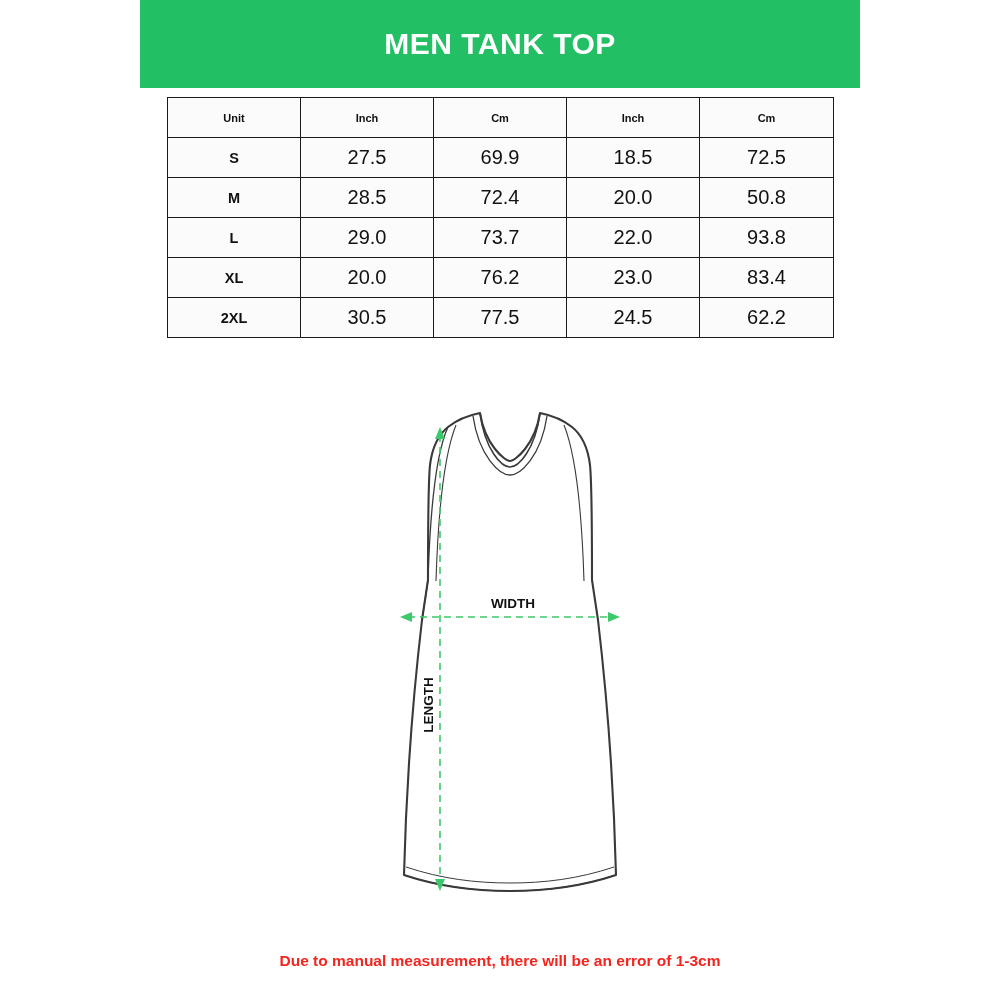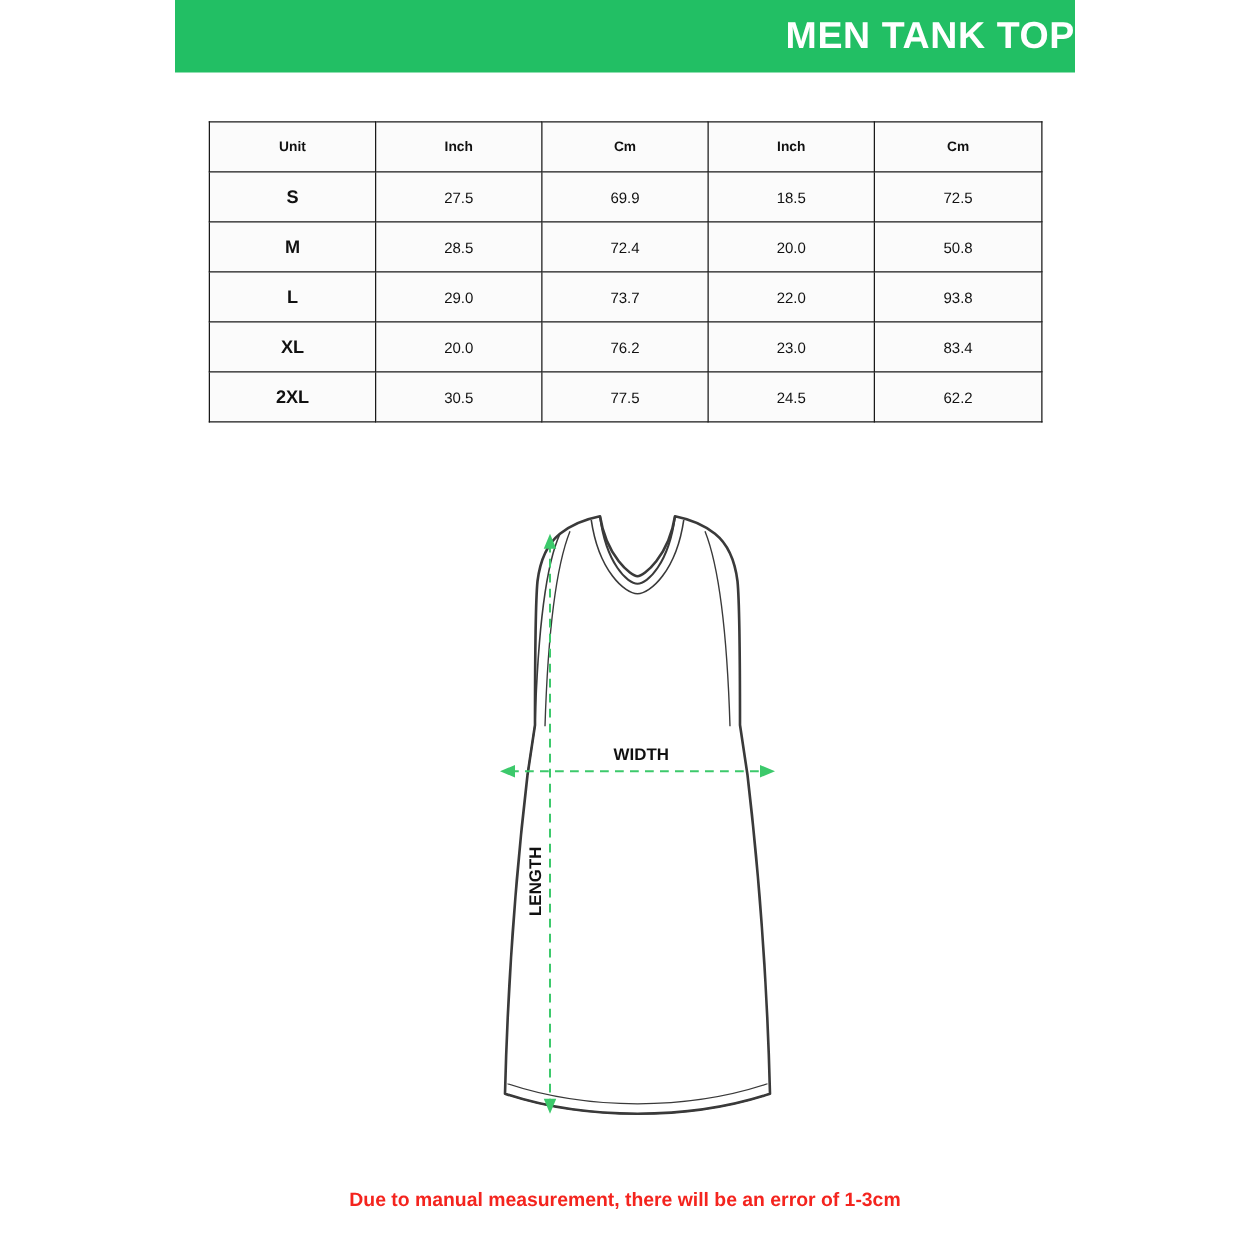--- a/index.html
+++ b/index.html
@@ -13,25 +13,25 @@
     position: relative;
     width: 1000px; height: 1000px;
     overflow: hidden;
     background: #ffffff;
   }
 
   
   .header-banner {
     position: absolute;
     left: 140px; top: 0;
-    width: 720px; height: 58px;
+    width: 720px; height: 88px;
     background: #22bf64;
     display: flex;
     align-items: center;
-    justify-content: flex-end;
+    justify-content: center;
   }
   .header-title {
     color: #ffffff;
     font-size: 30px;
     font-weight: bold;
     letter-spacing: 0.5px;
     text-align: center;
     line-height: 1;
   }
 
@@ -44,21 +44,21 @@
   table.size-table {
     border-collapse: collapse;
     width: 666px;
     table-layout: fixed;
   }
   table.size-table td {
     border: 1px solid #1a1a1a;
     height: 40px;
     text-align: center;
     vertical-align: middle;
-    font-size: 12px;
+    font-size: 20px;
     color: #111111;
     background: #fbfbfb;
     padding: 0;
   }
   table.size-table td.hdr {
     font-weight: bold;
     font-size: 14px;
     letter-spacing: 0.3px;
   }
   table.size-table td.sizecell {

